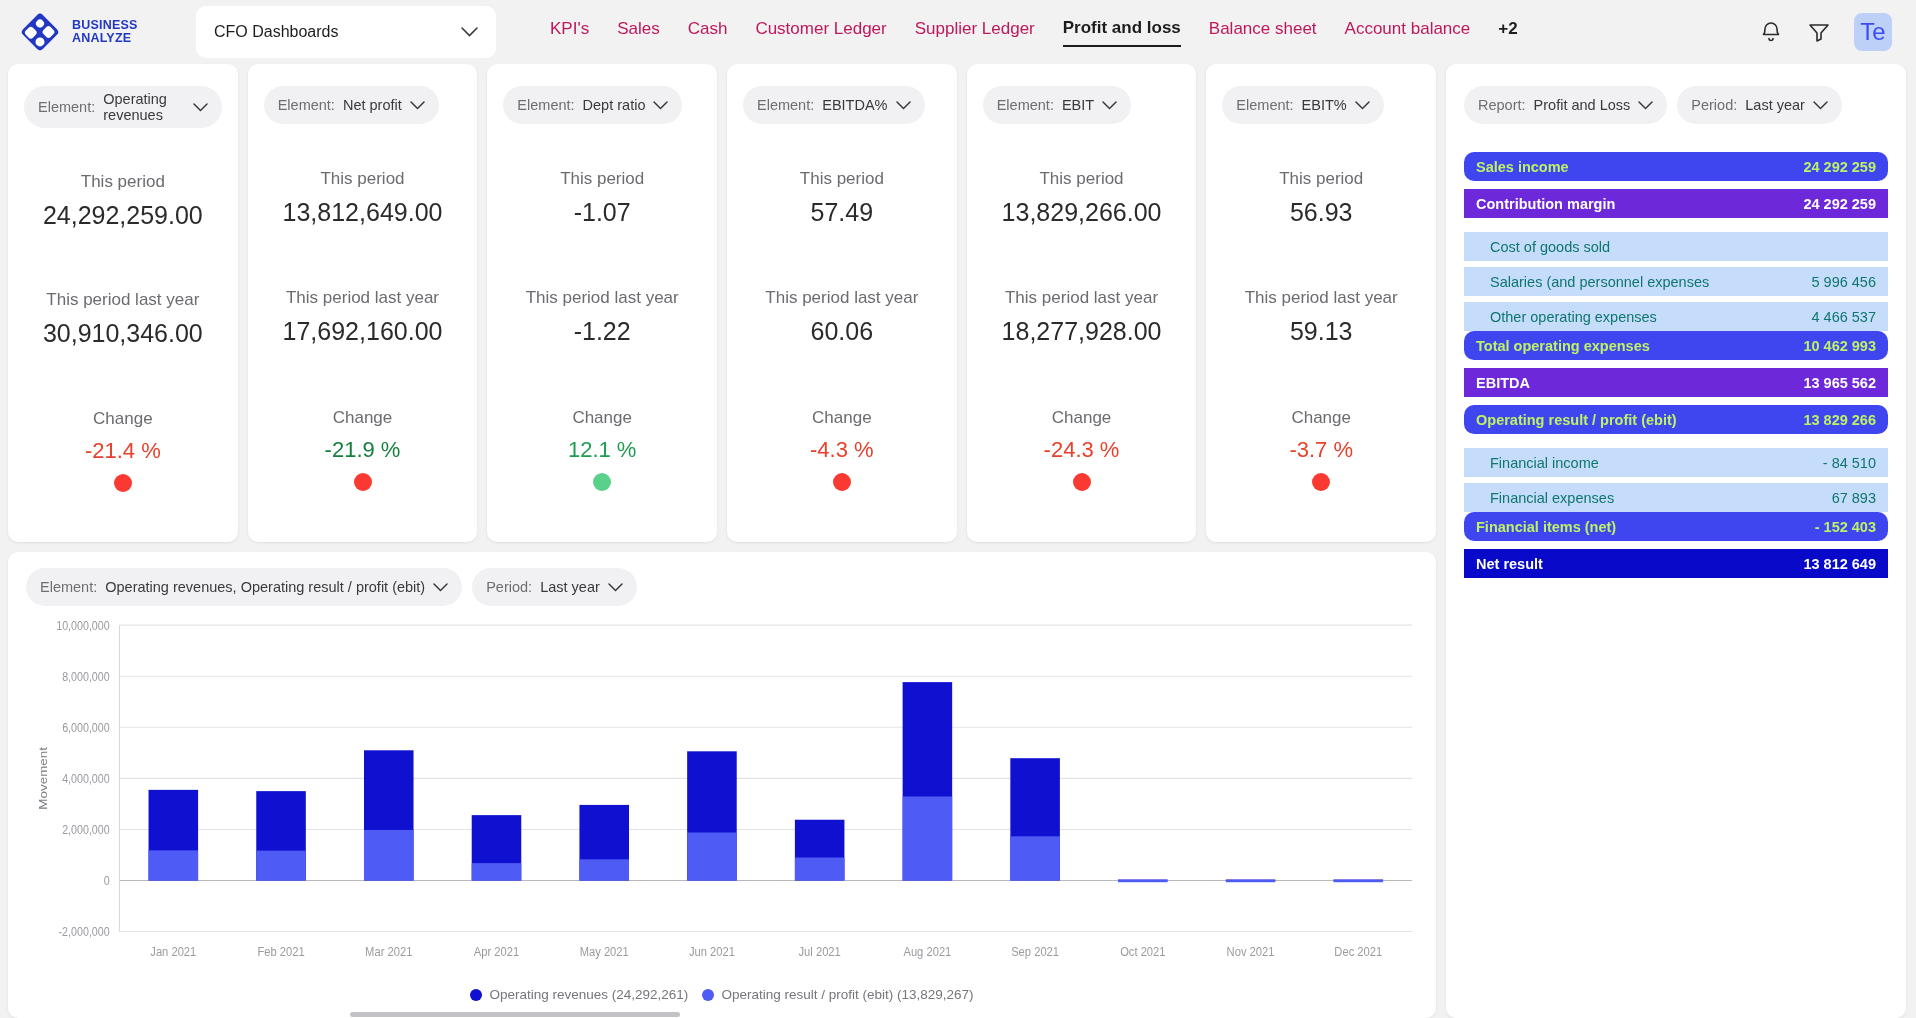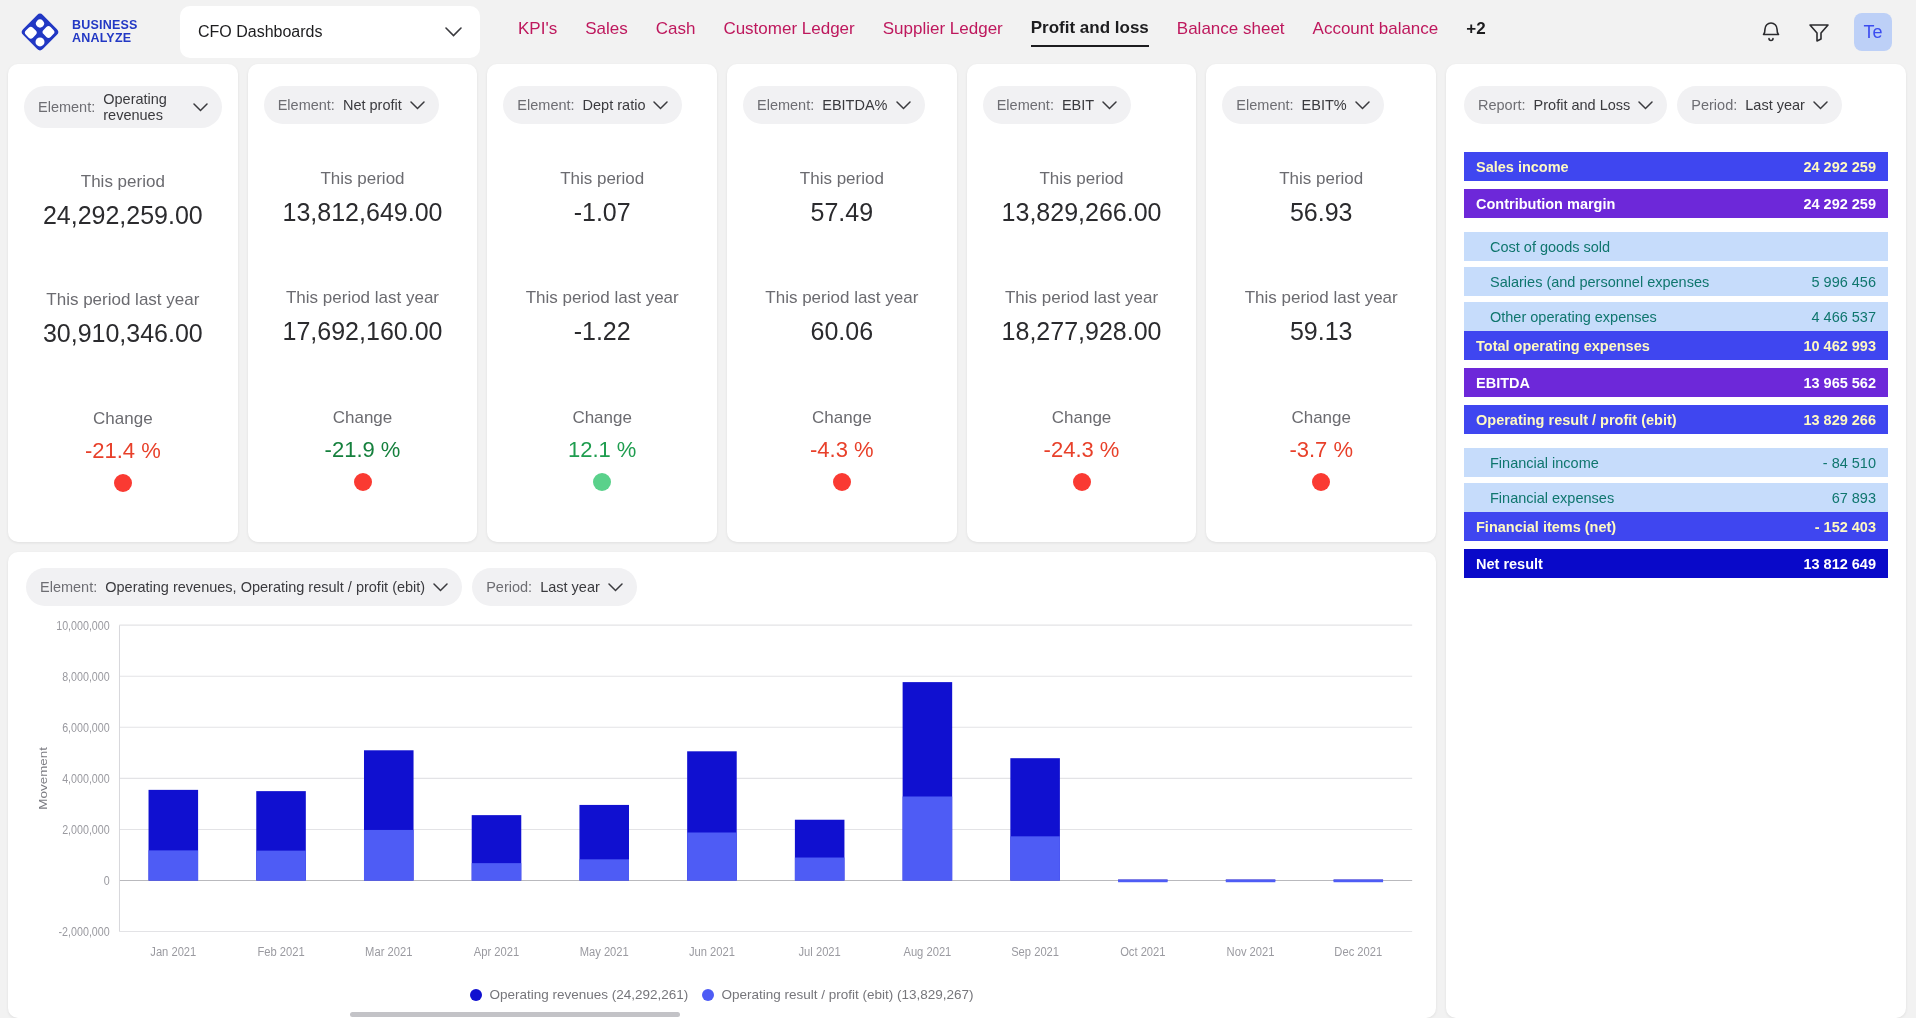--- a/index.html
+++ b/index.html
@@ -9,21 +9,21 @@
     font-family: "Liberation Sans", sans-serif;
     overflow: hidden;
   }
 
   
   .topbar {
     height: 64px; width: 100%;
     background: #f2f2f2;
     display: flex; align-items: center;
     padding: 0 18px;
-    gap: 0;
+    gap: 16px;
   }
   .logo-wrap { display: flex; align-items: center; gap: 10px; width: 150px; flex: none; }
   .logo-mark { width: 44px; height: 44px; flex: none; }
   .logo-text { line-height: 1.05; color: #2238c4; font-weight: bold; font-size: 12.5px; letter-spacing: .2px; }
 
   .dash-select {
     margin-left: 12px;
     width: 300px; height: 52px; flex: none;
     background: #ffffff; border-radius: 10px;
     display: flex; align-items: center; justify-content: space-between;
@@ -41,21 +41,21 @@
   }
   .tab.active { color: #1d1d1f; font-weight: 600; border-bottom: 2.5px solid #1d1d1f; }
   .tab-more { font-size: 17px; color: #1d1d1f; font-weight: 600; cursor: pointer; padding-bottom: 7px; }
 
   .topbar-right { display: flex; align-items: center; gap: 22px; flex: none; padding-right: 6px; }
   .icon-btn { width: 26px; height: 26px; cursor: pointer; display:flex; align-items:center; justify-content:center;}
   .avatar {
     width: 38px; height: 38px; border-radius: 8px;
     background: #bdd0f7; color: #3b4cf0;
     display: flex; align-items: center; justify-content: center;
-    font-size: 18px; cursor: pointer;
+    font-size: 24px; cursor: pointer;
   }
 
   
   .page { display: flex; padding: 0 10px 0 8px; gap: 10px; height: calc(100% - 64px); }
   .left-col { flex: 1 1 auto; display: flex; flex-direction: column; gap: 10px; min-width: 0; }
 
   
   .kpi-row { display: flex; gap: 10px; height: 478px; }
   .kpi-card {
     flex: 1 1 0; min-width: 0;
@@ -109,21 +109,21 @@
     display: flex; flex-direction: column;
   }
   .rp-filters { display: flex; gap: 10px; margin-bottom: 28px; }
   .rp-rows { display: flex; flex-direction: column; }
   .rp-row {
     display: flex; align-items: center; justify-content: space-between;
     height: 29px; padding: 0 12px; font-size: 14.5px;
   }
   .rp-row.indent { padding-left: 26px; }
   .rp-gap { height: 8px; }
-  .rp-row.head     { background: #3f46f0; color: #fef9c3; font-weight: bold; }
+  .rp-row.head     { background: #3f46f0; color: #bef264; font-weight: bold; border-radius: 10px; }
   .rp-row.sub      { background: #6d28d9; color: #fff; font-weight: bold; }
   .rp-row.detail   { background: #c6dcfb; color: #0f766e; margin-top: 6px; }
   .rp-row.total    { background: #0909c9; color: #fff; font-weight: bold; }
   .rp-row .rp-val  { font-variant-numeric: tabular-nums; }
 
   
   .hscroll { position: absolute; left: 350px; bottom: 1px; width: 330px; height: 5px; background: #c3c3c7; border-radius: 3px; }
 </style>
 </head>
 <body>

